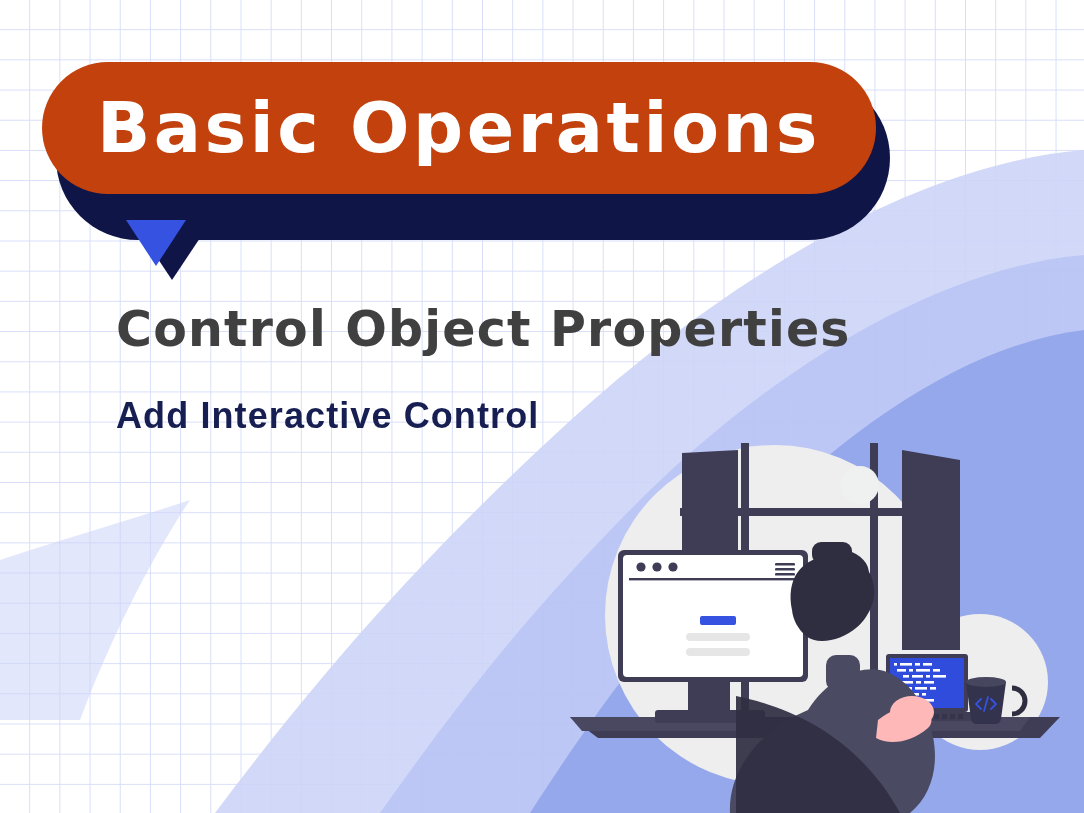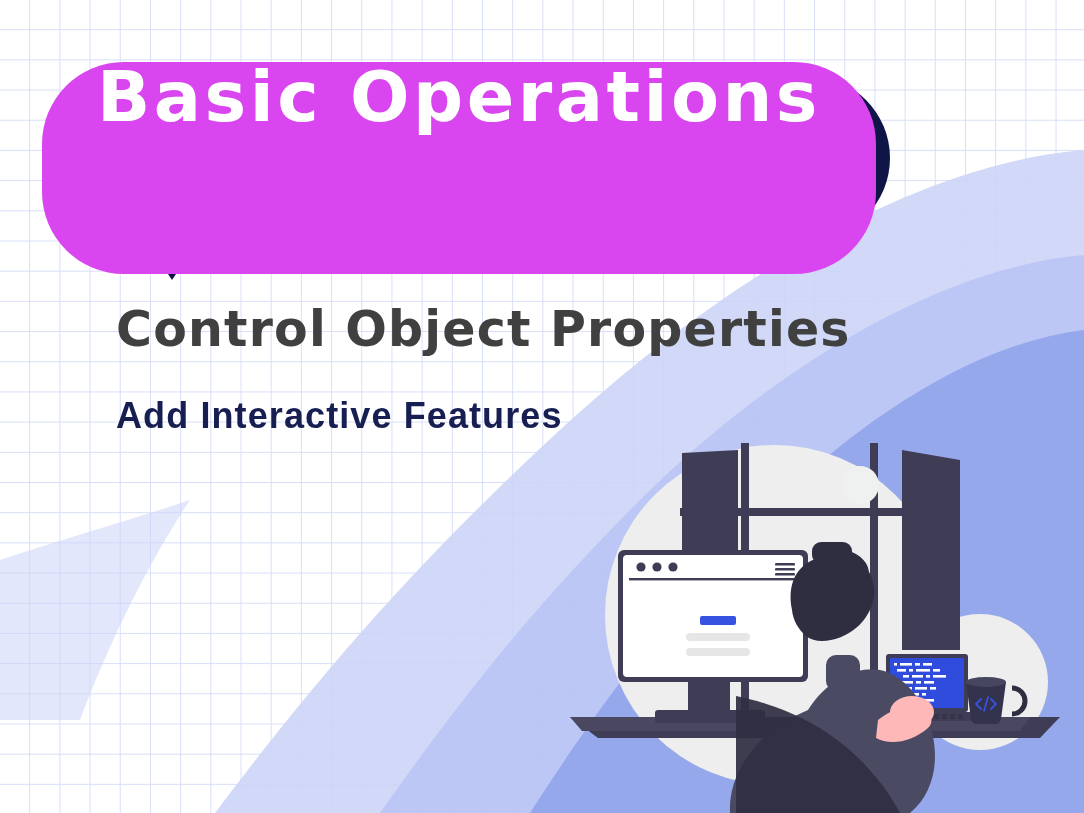--- a/index.html
+++ b/index.html
@@ -73,24 +73,25 @@
     height: 0;
     border-left: 32px solid transparent;
     border-right: 32px solid transparent;
     border-top: 48px solid #101548;
   }
   .bubble {
     position: absolute;
     left: 0;
     top: 0;
     width: 834px;
-    height: 212px;
-    background: #d946ef;
+    height: 132px;
+    background: #c2410c;
     border-radius: 82px;
     display: flex;
+    align-items: center;
     justify-content: center;
   }
   .bubble-tail {
     position: absolute;
     left: 84px;
     top: 158px;
     width: 0;
     height: 0;
     border-left: 30px solid transparent;
     border-right: 30px solid transparent;
@@ -284,15 +285,15 @@
   <div class="bubble-wrap">
     <div class="bubble-shadow"></div>
     <div class="bubble-shadow-tail"></div>
     <div class="bubble-tail"></div>
     <div class="bubble">
       <span class="bubble-title">Basic Operations</span>
     </div>
   </div>
 
   <div class="heading">Control Object Properties</div>
-  <div class="subheading">Add Interactive Features</div>
+  <div class="subheading">Add Interactive Control</div>
 
 </div>
 
 </body></html>

